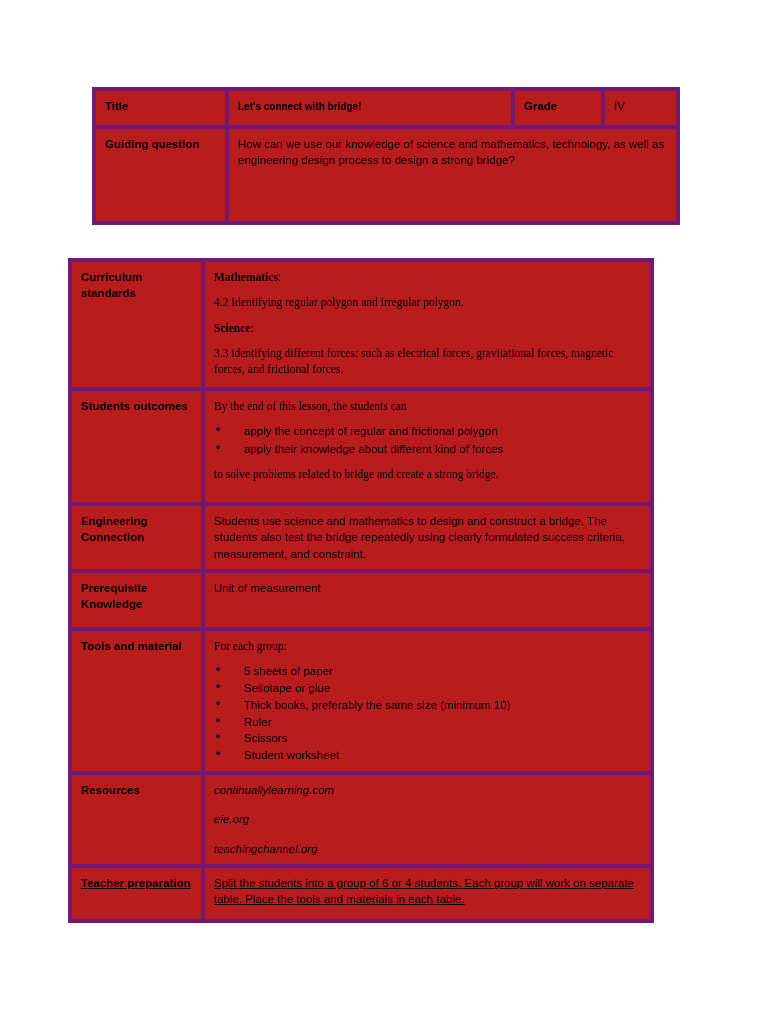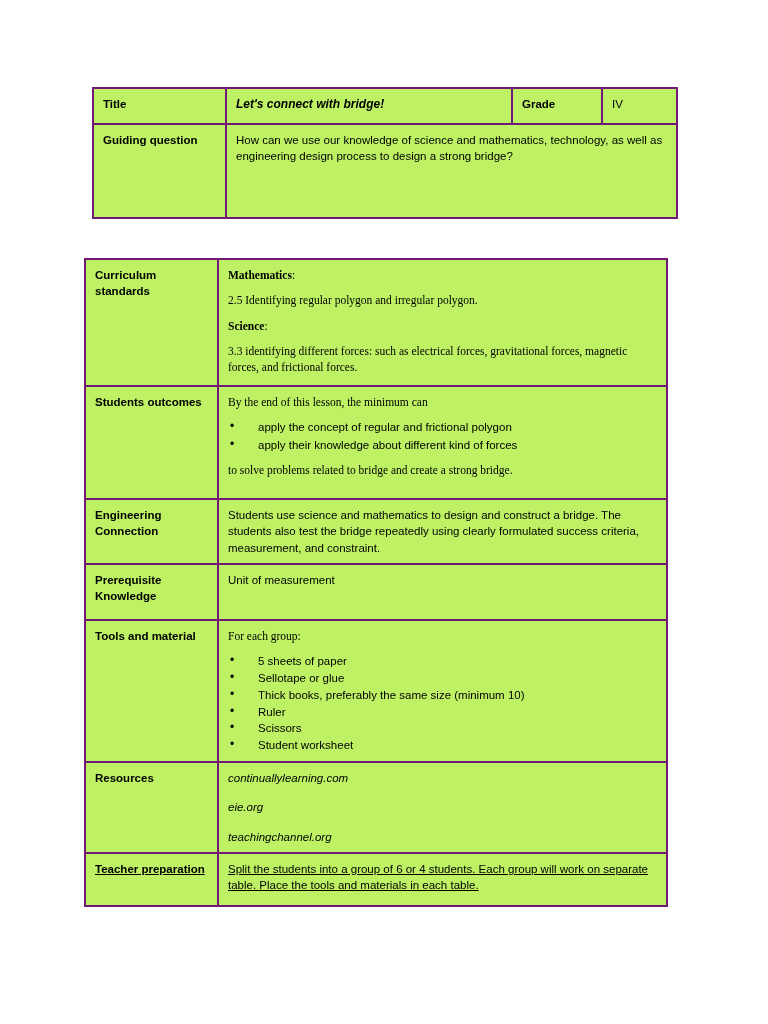--- a/index.html
+++ b/index.html
@@ -28,26 +28,26 @@
 
   
   table.doc-table {
     border-collapse: collapse;
     table-layout: fixed;
     position: absolute;
     background: #ffffff;
   }
 
   table.doc-table td {
-    border: 2px solid #701a75;
+    border: 4px solid #701a75;
     vertical-align: top;
     padding: 7px 8px 7px 9px;
     font-size: 11.5px;
     line-height: 1.42;
-    background: #bef264;
+    background: #b91c1c;
   }
 
   td.label {
     background: #cfcfcf;
     font-weight: bold;
     font-size: 11.5px;
     line-height: 1.35;
   }
 
   
@@ -60,27 +60,26 @@
   #table-meta .c-value   { width: 286px; }
   #table-meta .c-grade-l { width: 90px; }
   #table-meta .c-grade-v { width: 75px; }
 
   #table-meta tr.r-title td { height: 20px; }
   #table-meta tr.r-time  td { height: 20px; }
   #table-meta tr.r-guide td { height: 78px; }
 
   .title-value {
     font-weight: bold;
-    font-style: italic;
-    font-size: 12px;
+    font-size: 10px;
   }
 
   
   #table-body {
-    left: 84px;
+    left: 68px;
     top: 258px;
     width: 582px;
   }
   #table-body .c-label { width: 133px; }
   #table-body .c-value { width: 449px; }
 
   #table-body tr.r-curriculum td { height: 111px; }
   #table-body tr.r-outcomes   td { height: 97px; }
   #table-body tr.r-engineer   td { height: 45px; }
   #table-body tr.r-prereq     td { height: 40px; }
@@ -153,30 +152,30 @@
     <colgroup>
       <col class="c-label">
         <col class="c-value">
     </colgroup>
     <tbody>
 
       <tr class="r-curriculum">
         <td class="label">Curriculum standards</td>
         <td>
           <p class="para"><span class="strong">Mathematics</span><span>:</span></p>
-          <p class="para">2.5 Identifying regular polygon and irregular polygon.</p>
+          <p class="para">4.2 Identifying regular polygon and irregular polygon.</p>
           <p class="para"><span class="strong">Science</span><span>:</span></p>
           <p class="para">3.3 identifying different forces: such as electrical forces, gravitational forces, magnetic forces, and frictional forces.</p>
         </td>
       </tr>
 
       <tr class="r-outcomes">
         <td class="label">Students outcomes</td>
         <td>
-          <p class="para">By the end of this lesson, the minimum can</p>
+          <p class="para">By the end of this lesson, the students can</p>
           <ul class="bullets">
             <li>apply the concept of regular and frictional polygon</li>
             <li>apply their knowledge about different kind of forces</li>
           </ul>
           <p class="para">to solve problems related to bridge and create a strong bridge.</p>
         </td>
       </tr>
 
       <tr class="r-engineer">
         <td class="label">Engineering Connection</td>

